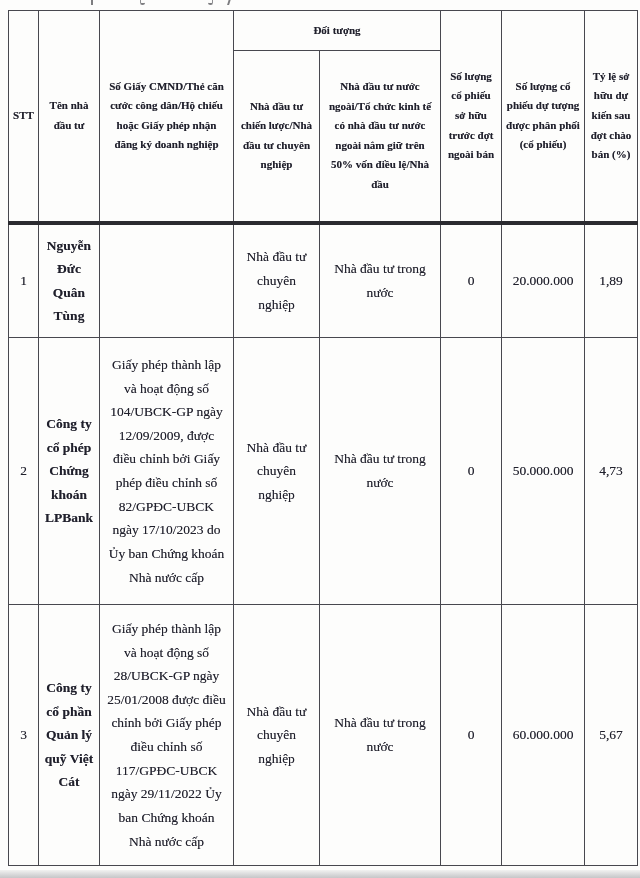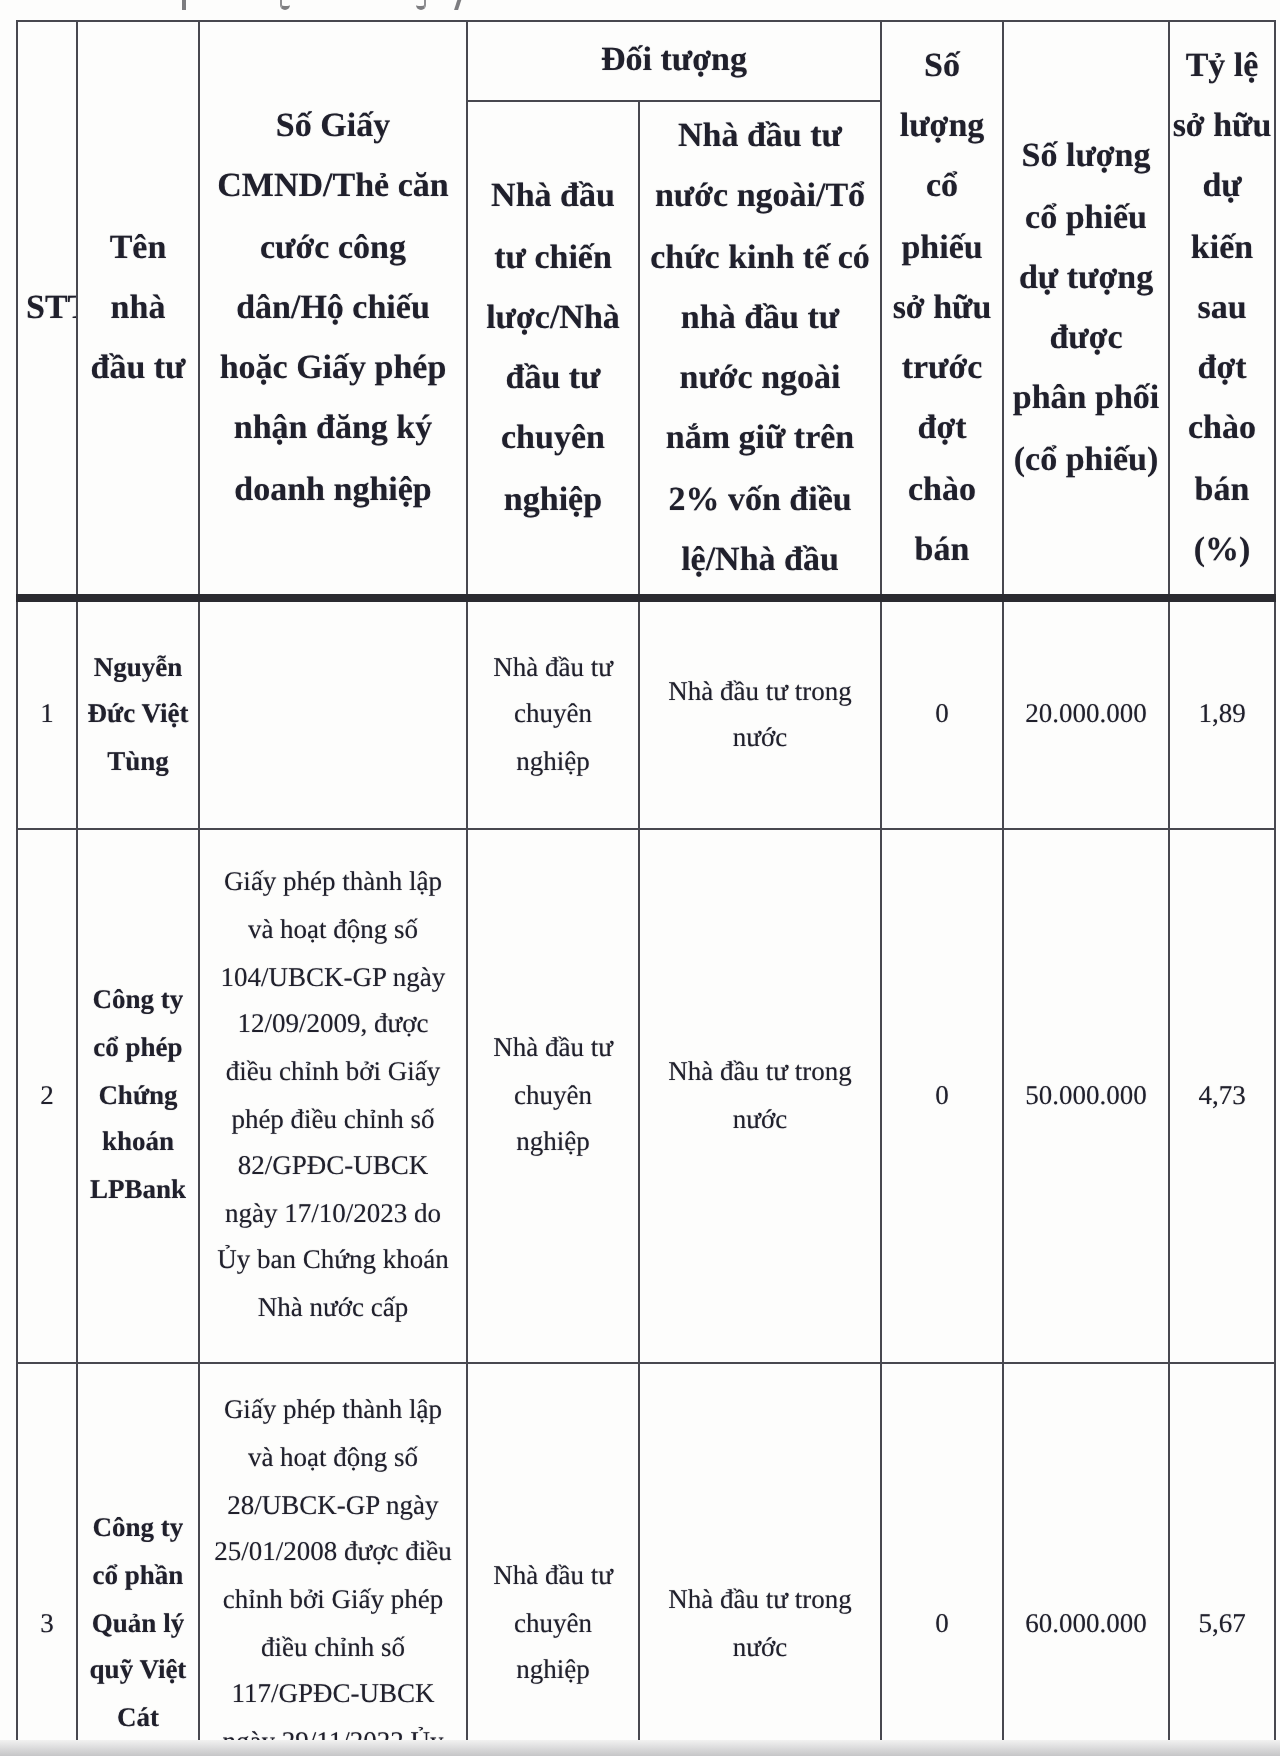--- a/index.html
+++ b/index.html
@@ -36,21 +36,21 @@
   }
   th, td {
     border: 1.5px solid #48484f;
     vertical-align: middle;
     text-align: center;
     padding: 2px 4px;
     overflow: hidden;
   }
   thead th {
     font-weight: bold;
-    font-size: 17px;
+    font-size: 11px;
     line-height: 1.78;
     font-style: normal;
     font-family: Liberation Serif, serif;
   }
   
   thead th.hspan, thead tr.hrow2 th { border-bottom: 4px solid #2b2b30; }
   thead th.doituong { border-bottom: 1.5px solid #48484f; }
   tr.hrow1 { height: 40px; }
   tr.hrow2 { height: 172px; }
   tbody td { font-size: 13.5px; line-height: 1.75; }
@@ -90,33 +90,33 @@
       <col style="width:61px">
       <col style="width:83px">
       <col style="width:53px">
     </colgroup>
     <thead>
       <tr class="hrow1">
         <th rowspan="2" class="hspan">STT</th>
         <th rowspan="2" class="hspan">Tên nhà đầu tư</th>
         <th rowspan="2" class="hspan">Số Giấy CMND/Thẻ căn cước công dân/Hộ chiếu hoặc Giấy phép nhận đăng ký doanh nghiệp</th>
         <th colspan="2" class="doituong">Đối tượng</th>
-        <th rowspan="2" class="hspan">Số lượng cổ phiếu sở hữu trước đợt chào bán</th>
+        <th rowspan="2" class="hspan">Số lượng cổ phiếu sở hữu trước đợt ngoài bán</th>
         <th rowspan="2" class="hspan">Số lượng cổ phiếu dự tượng được phân phối (cổ phiếu)</th>
         <th rowspan="2" class="hspan ratio-head">Tỷ lệ sở hữu dự kiến sau đợt chào bán (%)</th>
       </tr>
       <tr class="hrow2">
         <th>Nhà đầu tư chiến lược/Nhà đầu tư chuyên nghiệp</th>
-        <th>Nhà đầu tư nước ngoài/Tổ chức kinh tế có nhà đầu tư nước ngoài nắm giữ trên 2% vốn điều lệ/Nhà đầu</th>
+        <th>Nhà đầu tư nước ngoài/Tổ chức kinh tế có nhà đầu tư nước ngoài nắm giữ trên 50% vốn điều lệ/Nhà đầu</th>
       </tr>
     </thead>
     <tbody>
       <tr class="r1">
         <td>1</td>
-        <td class="name-cell">Nguyễn Đức Việt Tùng</td>
+        <td class="name-cell">Nguyễn Đức Quân Tùng</td>
         <td class="license-cell"></td>
         <td>Nhà đầu tư chuyên nghiệp</td>
         <td>Nhà đầu tư trong nước</td>
         <td>0</td>
         <td>20.000.000</td>
         <td class="ratio-cell">1,89</td>
       </tr>
       <tr class="r2">
         <td>2</td>
         <td class="name-cell">Công ty cổ phép Chứng khoán LPBank</td>

